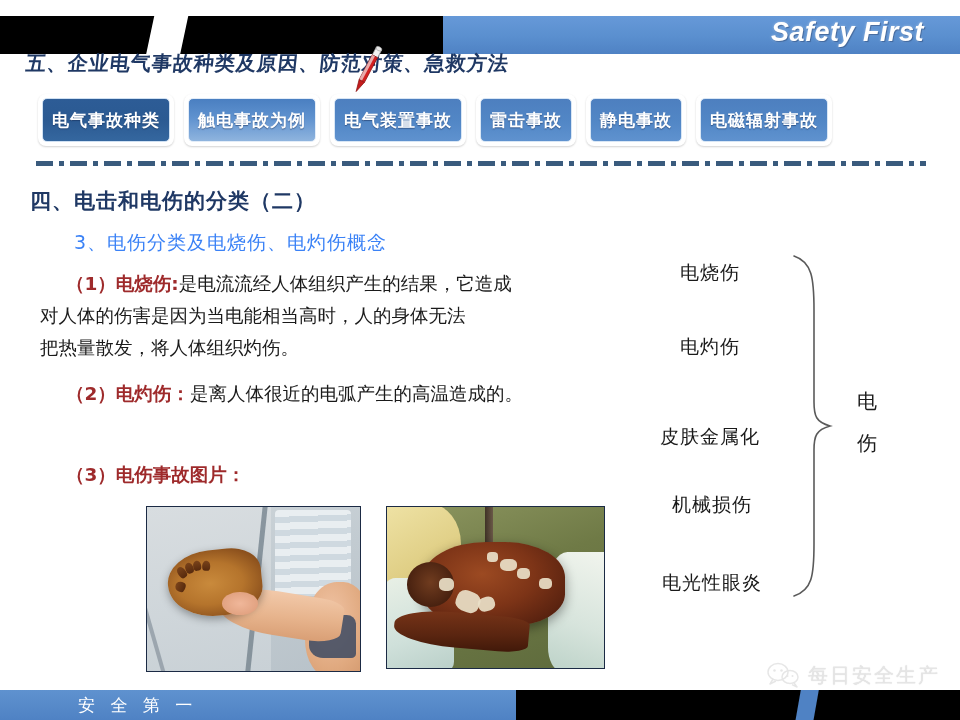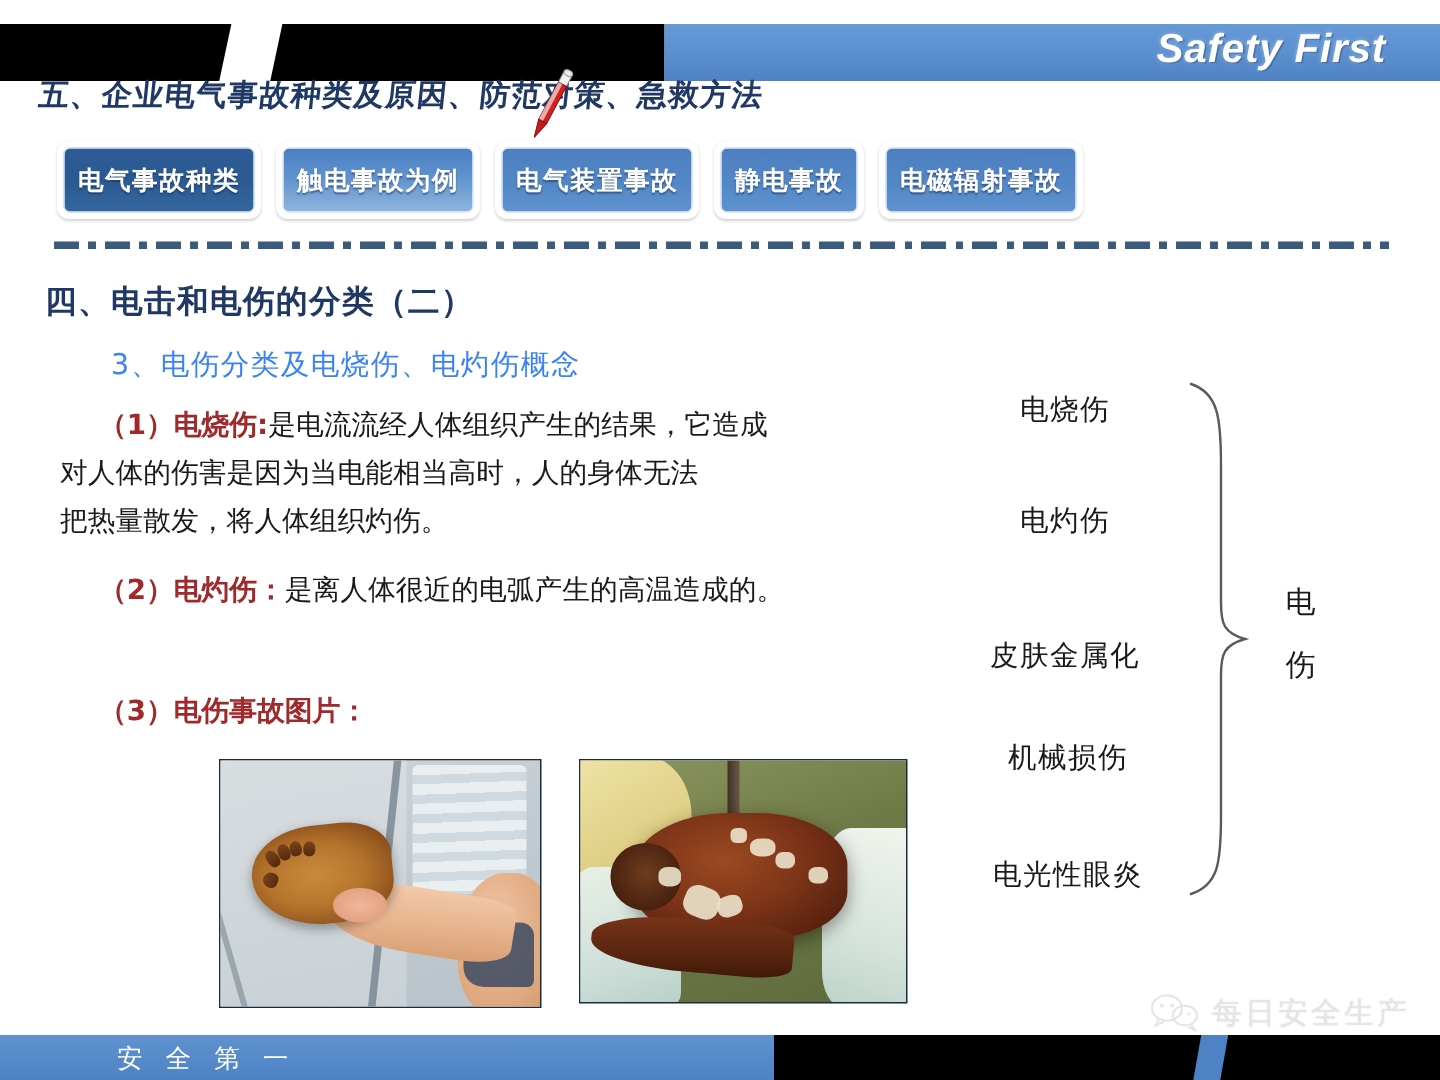--- a/index.html
+++ b/index.html
@@ -379,20 +379,23 @@
     <div class="nav-btn active">
       <div class="inner">电气事故种类</div>
     </div>
     <div class="nav-btn current">
       <div class="inner">触电事故为例</div>
     </div>
     <div class="nav-btn plain">
       <div class="inner">电气装置事故</div>
     </div>
     <div class="nav-btn plain">
+      <div class="inner">雷击事故</div>
+    </div>
+    <div class="nav-btn plain">
       <div class="inner">静电事故</div>
     </div>
     <div class="nav-btn plain">
       <div class="inner">电磁辐射事故</div>
     </div>
   </div>
 
   <div class="divider"></div>
 
   <div class="h-main">四、电击和电伤的分类（二）</div>

